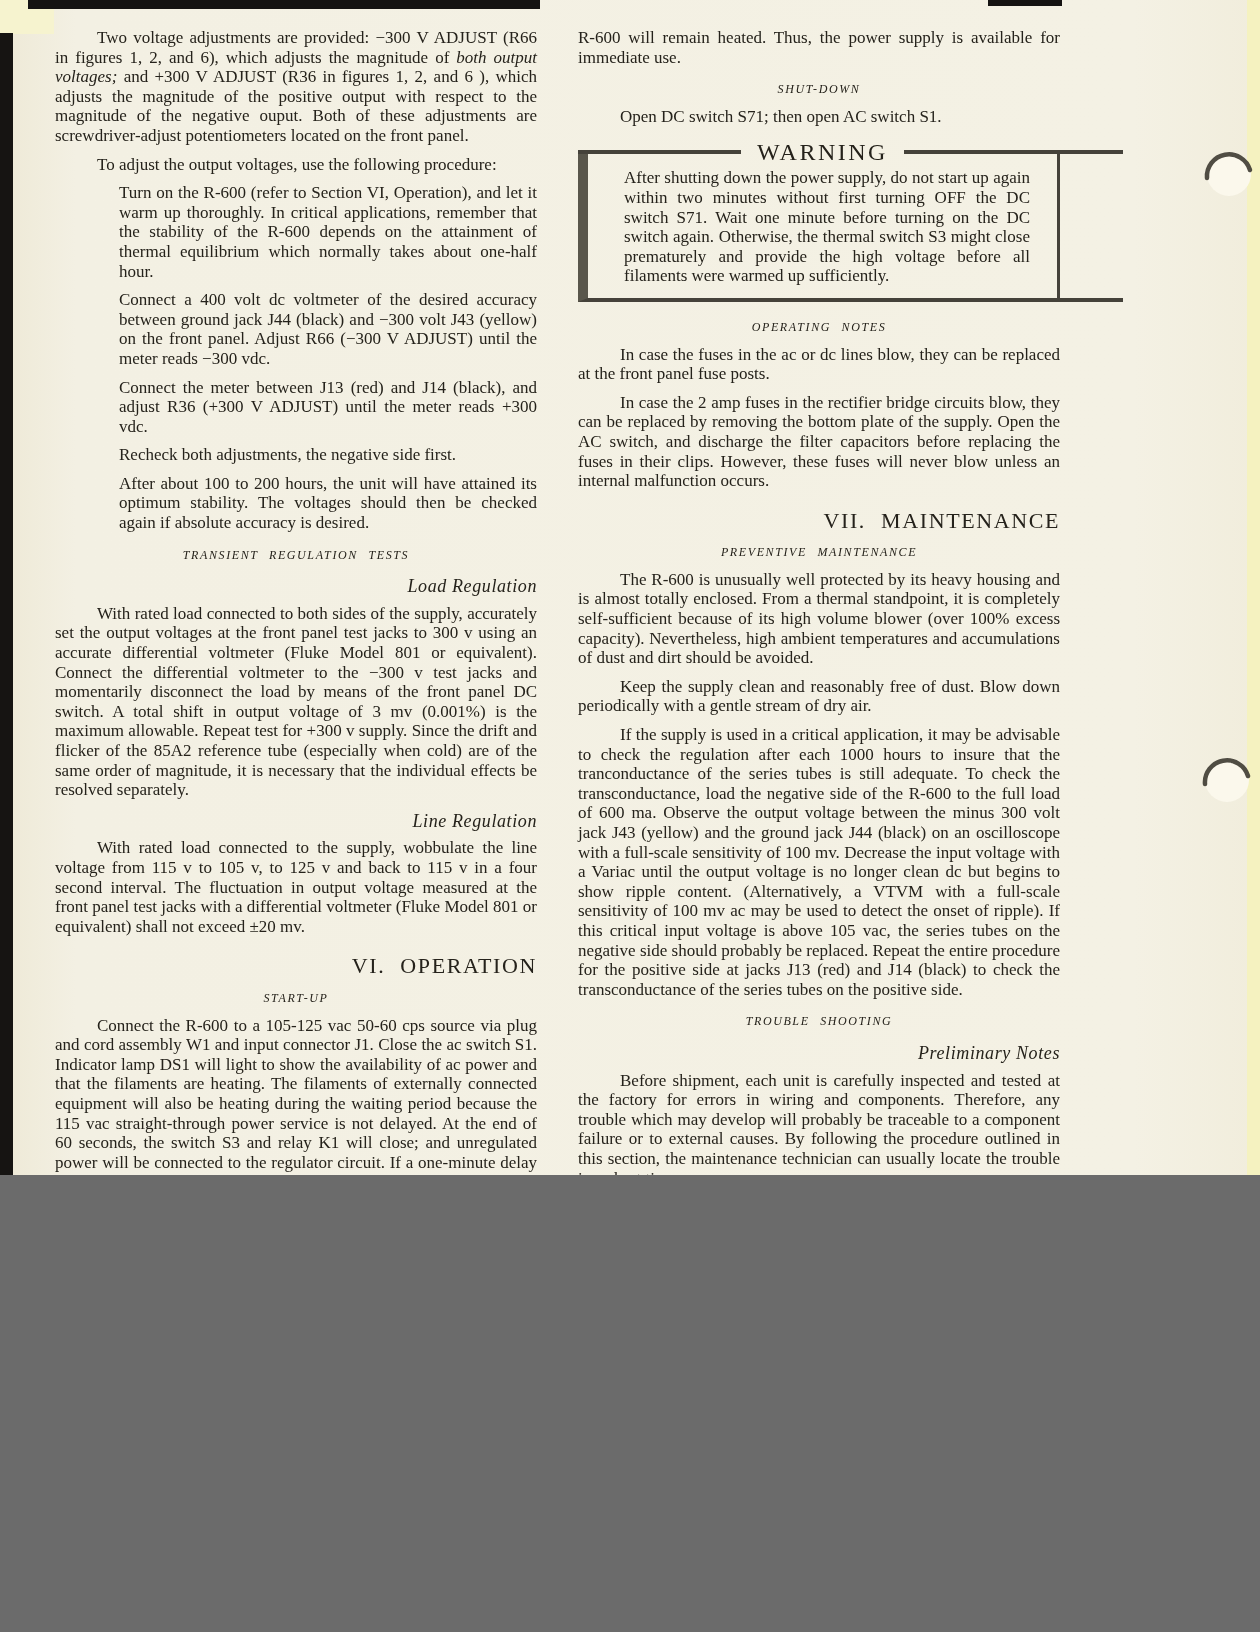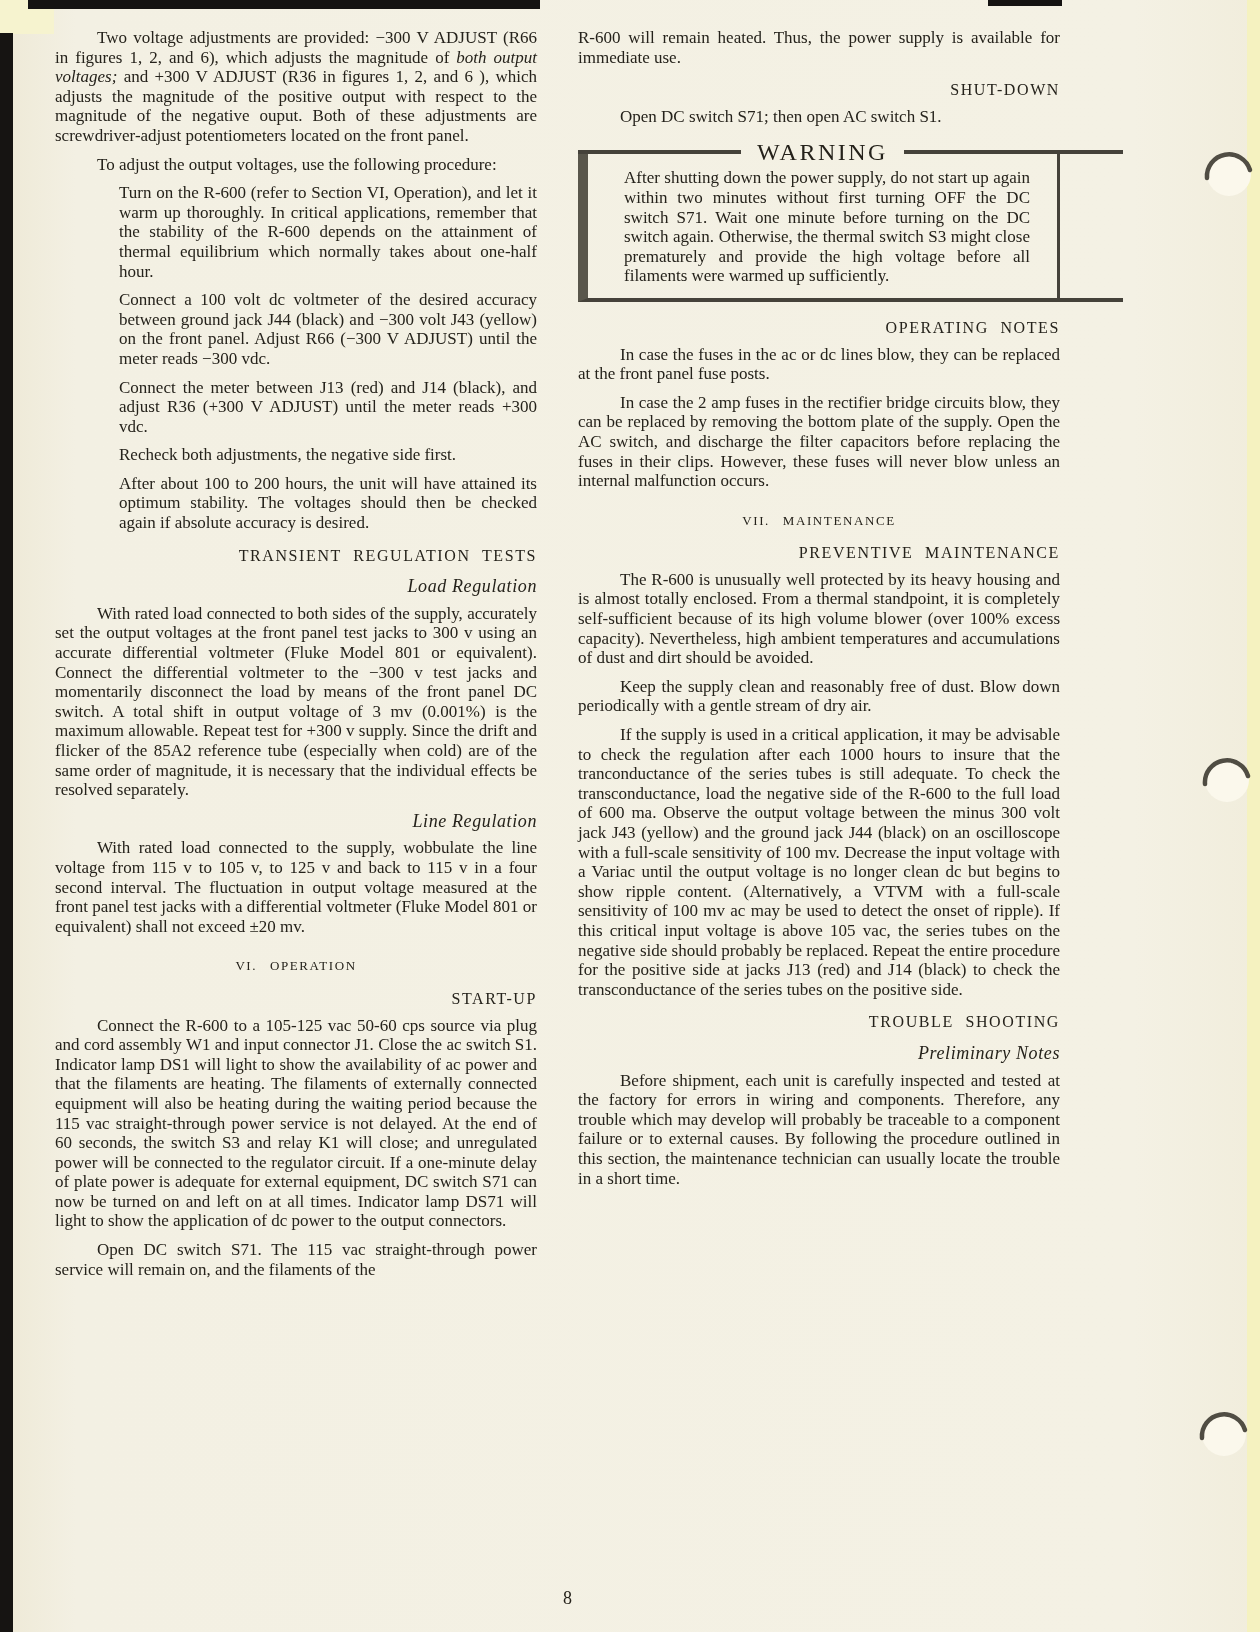--- a/index.html
+++ b/index.html
@@ -1,40 +1,40 @@
 <!DOCTYPE html>
 <html><head>
 <meta charset="utf-8">
 <style>
   html,body{margin:0;padding:0;background:#6b6b6b;}
   .page{
     position:relative;
-    width:1260px;height:1632px;
+    width:1260px;height:1175px;
     background:linear-gradient(90deg,#eee9d6 0%,#f3f0e3 6%,#f4f1e4 90%,#f1eddc 100%);
     overflow:hidden;
     font-family:"Liberation Serif","DejaVu Serif",serif;
     color:#25221b;
   }
   
   .bar-left{position:absolute;left:0;top:33px;width:13px;height:1599px;background:#161412;}
   .corner-yellow{position:absolute;left:0;top:0;width:54px;height:34px;background:#f6f3cf;}
   .bar-top-1{position:absolute;left:28px;top:0;width:512px;height:9px;background:#151312;}
   .bar-top-2{position:absolute;left:988px;top:0;width:74px;height:6px;background:#151312;}
   .strip-right{position:absolute;right:0;top:0;width:13px;height:100%;background:#f5f2c0;}
   .hole{position:absolute;width:56px;height:56px;}
   
   .col{position:absolute;top:28px;width:482px;font-size:17px;line-height:19.6px;text-align:justify;}
   .col-left{left:55px;}
   .col-right{left:578px;}
   .para{margin:0 0 9px;text-indent:42px;}
   .para.noindent{text-indent:0;}
   .step{margin:0 0 9px 64px;text-indent:0;}
-  .h-italic{font-size:16px;letter-spacing:1.6px;word-spacing:6px;margin:13px 0 7px;text-align:right;}
+  .h-italic{font-style:italic;font-size:12px;letter-spacing:1.6px;word-spacing:6px;margin:13px 0 7px;text-align:center;}
   .h-sub{font-style:italic;font-size:18px;letter-spacing:.6px;margin:12px 0 7px;text-align:right;}
-  .h-center{text-align:center;font-size:13px;letter-spacing:1.6px;word-spacing:8px;margin:20px 0 10px;}
+  .h-center{text-align:right;font-size:22px;letter-spacing:1.6px;word-spacing:8px;margin:20px 0 10px;}
   .em{font-style:italic;}
   
   .callout{
     position:relative;
     border:3px solid #45423a;
     border-top:none;
     border-left:10px solid #59564b;
     border-bottom-width:4px;
     margin:27px 0 16px;
     padding:15px 27px 12px 36px;
@@ -77,21 +77,21 @@
       <circle cx="28" cy="28" r="22" fill="#fbf8ec"></circle>
       <path d="M6 32 A 22 22 0 0 1 49 24" fill="none" stroke="#3d3a31" stroke-width="4.5" stroke-linecap="round" opacity="0.9"></path>
     </svg>
   </div>
 
   <div class="col col-left">
     <p class="para"><span>Two voltage adjustments are provided: −300 V ADJUST (R66 in figures 1, 2, and 6), which adjusts the magnitude of </span><span class="em">both output voltages;</span><span> and +300 V ADJUST (R36 in figures 1, 2, and 6 ), which adjusts the magnitude of the positive output with respect to the magnitude of the negative ouput. Both of these adjustments are screwdriver-adjust potentiometers located on the front panel.</span></p>
     <p class="para">To adjust the output voltages, use the following procedure:</p>
 
     <p class="step">Turn on the R-600 (refer to Section VI, Operation), and let it warm up thoroughly. In critical applications, remember that the stability of the R-600 depends on the attainment of thermal equilibrium which normally takes about one-half hour.</p>
-    <p class="step">Connect a 100 volt dc voltmeter of the desired accuracy between ground jack J44 (black) and −300 volt J43 (yellow) on the front panel. Adjust R66 (−300 V ADJUST) until the meter reads −300 vdc.</p>
+    <p class="step">Connect a 400 volt dc voltmeter of the desired accuracy between ground jack J44 (black) and −300 volt J43 (yellow) on the front panel. Adjust R66 (−300 V ADJUST) until the meter reads −300 vdc.</p>
     <p class="step">Connect the meter between J13 (red) and J14 (black), and adjust R36 (+300 V ADJUST) until the meter reads +300 vdc.</p>
     <p class="step">Recheck both adjustments, the negative side first.</p>
     <p class="step">After about 100 to 200 hours, the unit will have attained its optimum stability. The voltages should then be checked again if absolute accuracy is desired.</p>
 
     <div class="h-italic">TRANSIENT REGULATION TESTS</div>
     <div class="h-sub">Load Regulation</div>
     <p class="para">With rated load connected to both sides of the supply, accurately set the output voltages at the front panel test jacks to 300 v using an accurate differential voltmeter (Fluke Model 801 or equivalent). Connect the differential voltmeter to the −300 v test jacks and momentarily disconnect the load by means of the front panel DC switch. A total shift in output voltage of 3 mv (0.001%) is the maximum allowable. Repeat test for +300 v supply. Since the drift and flicker of the 85A2 reference tube (especially when cold) are of the same order of magnitude, it is necessary that the individual effects be resolved separately.</p>
 
     <div class="h-sub">Line Regulation</div>
     <p class="para">With rated load connected to the supply, wobbulate the line voltage from 115 v to 105 v, to 125 v and back to 115 v in a four second interval. The fluctuation in output voltage measured at the front panel test jacks with a differential voltmeter (Fluke Model 801 or equivalent) shall not exceed ±20 mv.</p>

